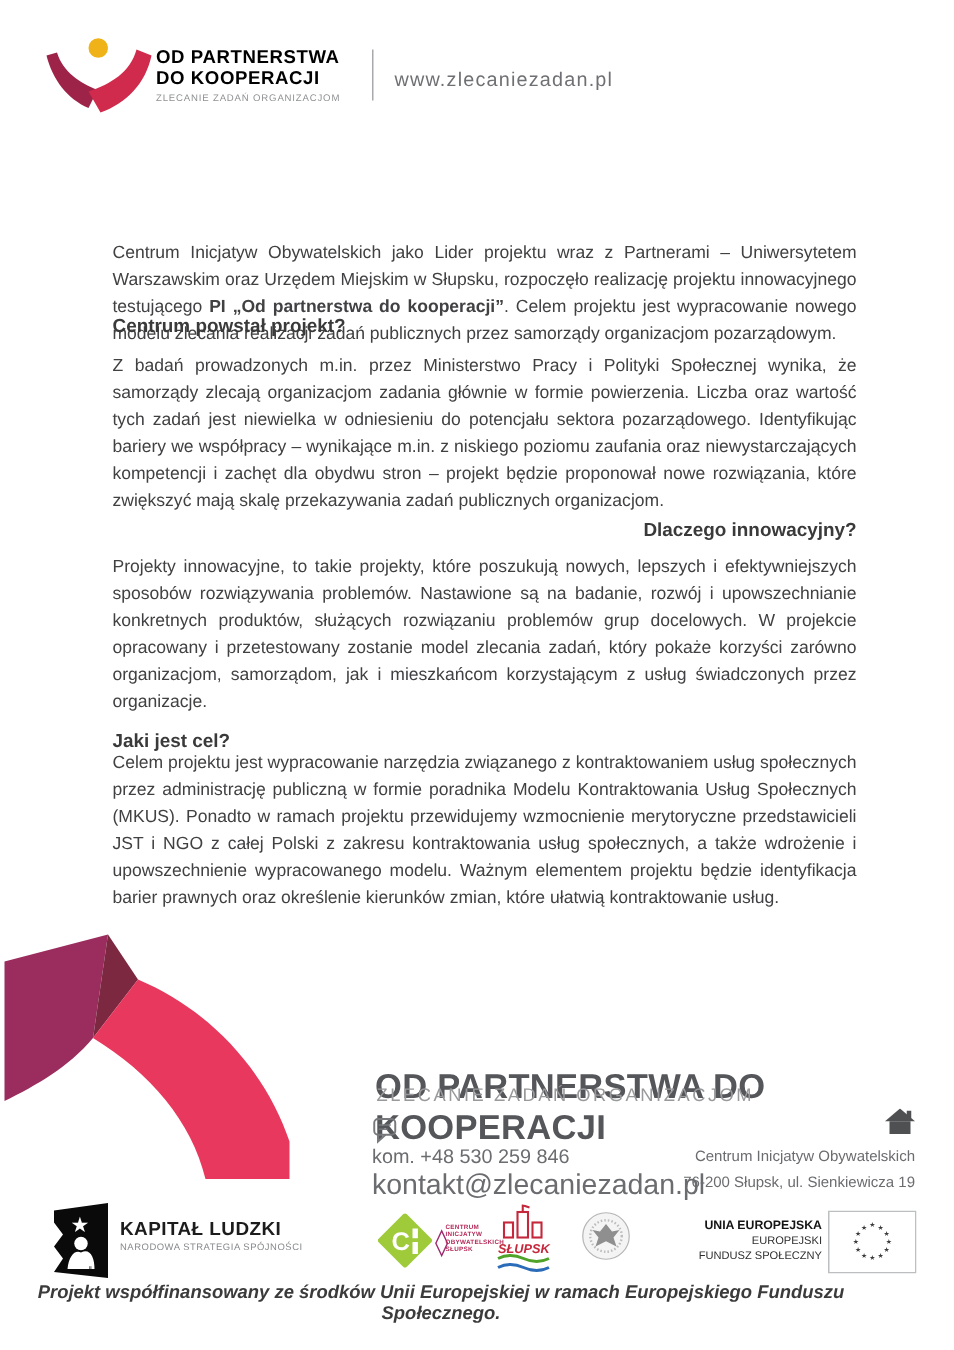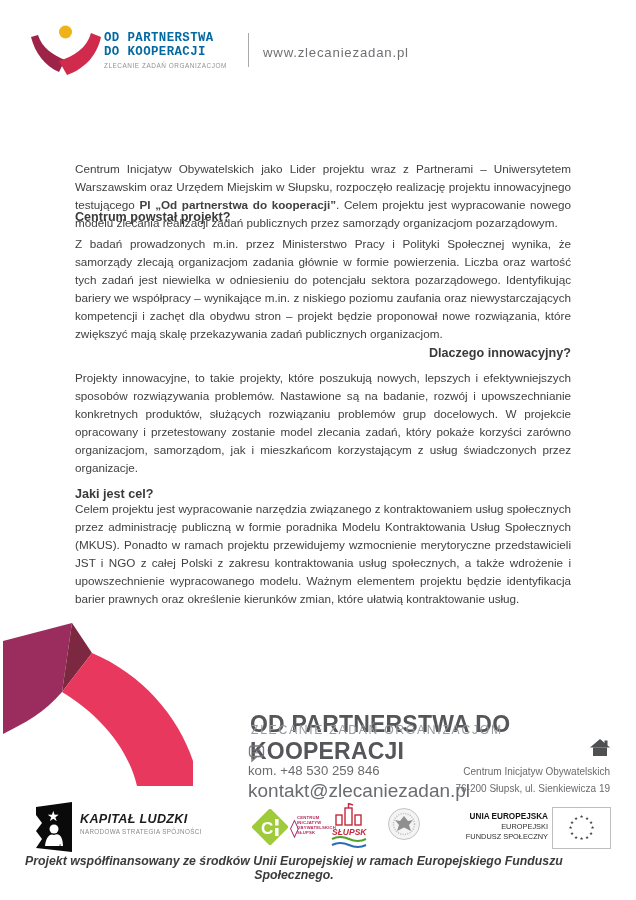--- a/index.html
+++ b/index.html
@@ -5,21 +5,21 @@
   * { margin:0; padding:0; box-sizing:border-box; }
   html,body { background:#e9e9e9; }
   .page {
     position:relative; width:636px; height:900px; margin:0 auto;
     background:#ffffff; overflow:hidden;
     font-family:"Liberation Sans", sans-serif; color:#414143;
   }
   
   .logo-mark { position:absolute; left:30px; top:24px; }
   .brand { position:absolute; left:104px; top:31px; }
-  .brand-line { font-weight:bold; font-size:12.4px; line-height:14px; color:#0369a1; letter-spacing:.4px;font-family:Liberation Mono, monospace; }
+  .brand-line { font-weight:bold; font-size:12.4px; line-height:14px; color:#000000; letter-spacing:.4px; }
   .brand-tagline { margin-top:3px; font-size:6.4px; color:#8f9193; letter-spacing:.55px; }
   .header-divider { position:absolute; left:248px; top:33px; width:1px; height:34px; background:#a7a9ac; }
   .website { position:absolute; left:263px; top:45px; font-size:13.2px; color:#6f7073; letter-spacing:.8px; }
   
   .article { position:absolute; left:75px; top:124px; width:496px; }
   .article p { position:absolute; left:0; width:496px; font-size:11.7px; line-height:18px; text-align:justify; color:#414143; }
   .article h2 { position:absolute; left:0; width:496px; font-size:12.6px; line-height:15px; font-weight:bold; color:#3a3a3b; }
   .p-intro { top:0;margin-top:36px; }
   .h-sec0 { top:86px; }  .p-sec0 { top:111px; }
   .h-sec1 { top:222px;text-align:right; } .p-sec1 { top:245px; }
@@ -30,21 +30,21 @@
   .footer-title { position:absolute; left:250px; top:695px; font-size:23px; font-weight:bold; color:#55565a; letter-spacing:.2px;margin-top:16px; }
   .footer-subtitle { position:absolute; left:251px; top:723px; font-size:12.2px; color:#98999b; letter-spacing:1.7px; }
   .bubble-icon { position:absolute; left:248px; top:744px; }
   .contact-phone { position:absolute; left:248px; top:763px; font-size:13.2px; color:#6b6c6f; }
   .contact-email { position:absolute; left:248px; top:780px; font-size:19px; color:#6b6c6f; }
   .home-icon { position:absolute; left:590px; top:739px; }
   .address { position:absolute; right:26px; top:763px; text-align:right; font-size:10px; color:#6b6c6f; line-height:17px; }
   
   .kl-flag { position:absolute; left:33px; top:800px; }
   .kl-text { position:absolute; left:80px; top:812px; }
-  .kl-title { font-size:12.6px; font-weight:bold; color:#1c1c1c; letter-spacing:.3px;font-style:italic; }
+  .kl-title { font-size:12.6px; font-weight:bold; color:#1c1c1c; letter-spacing:.3px; }
   .kl-sub { margin-top:2px; font-size:6.3px; color:#87898c; letter-spacing:.35px; }
   .cio-logo { position:absolute; left:252px; top:809px; }
   .cio-text { position:absolute; left:297px; top:815px; font-size:4.2px; font-weight:bold; color:#b52a5a; line-height:5px; letter-spacing:.2px; }
   .slupsk-logo { position:absolute; left:329px; top:803px; }
   .uw-logo { position:absolute; left:387px; top:807px; }
   .ue-text { position:absolute; left:430px; top:812px; width:118px; text-align:right; color:#2e2e2e; }
   .ue-l1 { font-size:8.2px; font-weight:bold; color:#141414; line-height:10px; }
   .ue-l2, .ue-l3 { font-size:7.4px; line-height:9.5px; }
   .eu-flag { position:absolute; left:552px; top:807px; }
   

